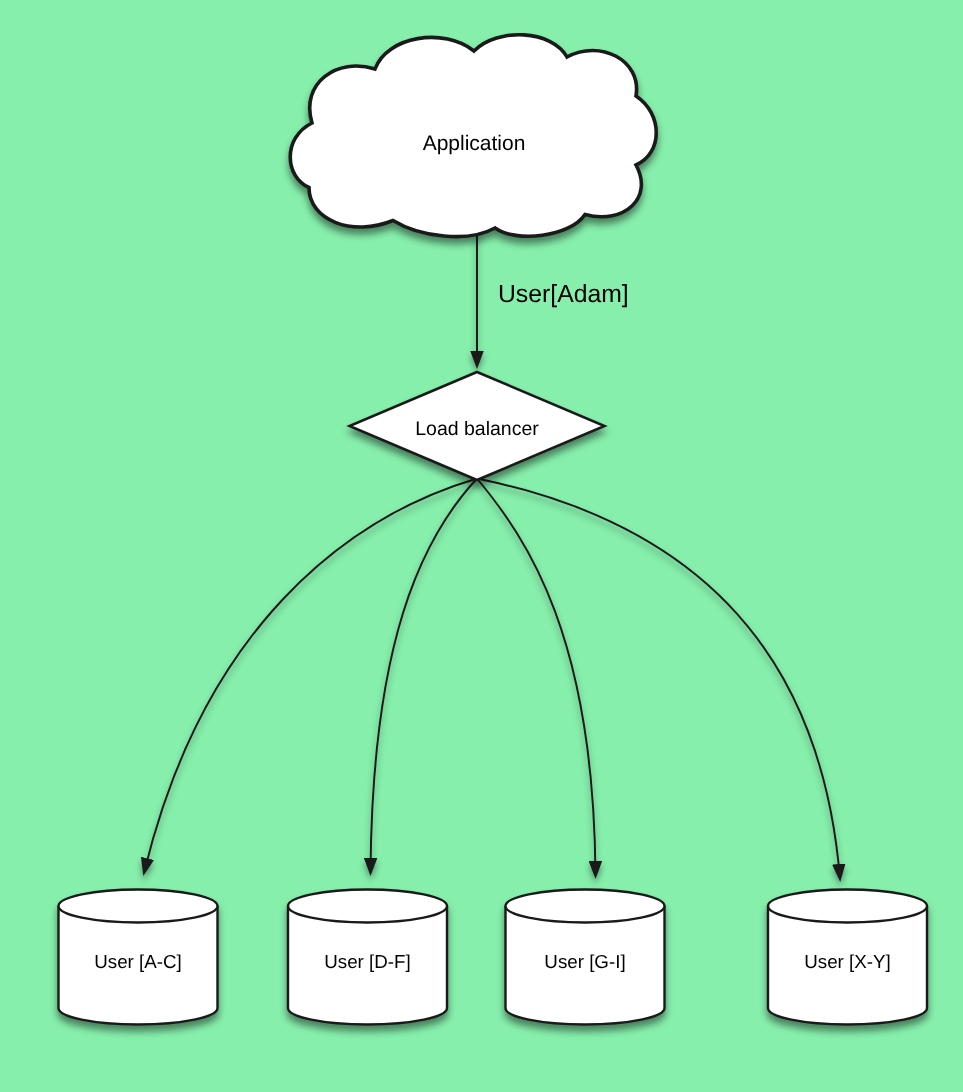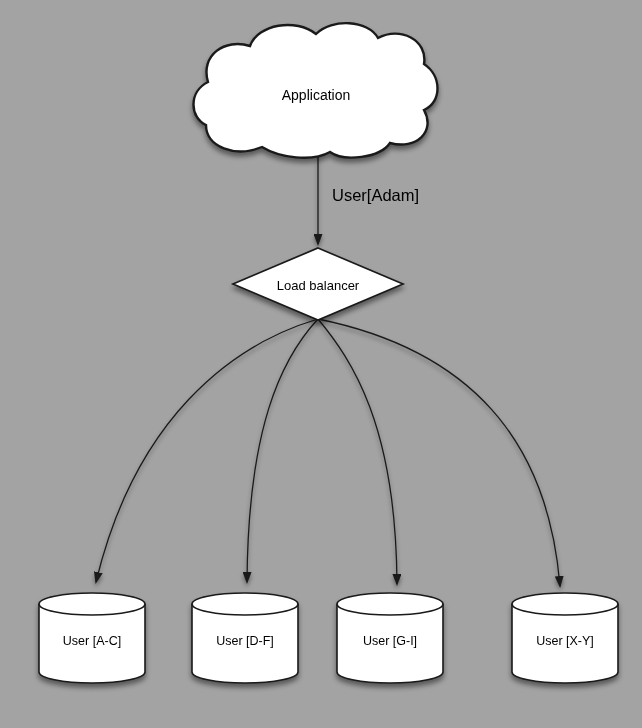--- a/index.html
+++ b/index.html
@@ -8,21 +8,21 @@
     background: #ffffff;
     width: 642px;
     height: 728px;
     overflow: hidden;
     font-family: "Liberation Sans", sans-serif;
   }
   .canvas {
     position: relative;
     width: 642px;
     height: 728px;
-    background: #a3a3a3;
+    background: #86efac;
   }
   svg { display: block; }
   .shape {
     fill: #ffffff;
     stroke: #1a1a1a;
   }
   .cloud-shape   { stroke-width: 2.4px; }
   .diamond-shape { stroke-width: 1.7px; }
   .cyl-shape     { stroke-width: 1.6px; }
   .edge {

